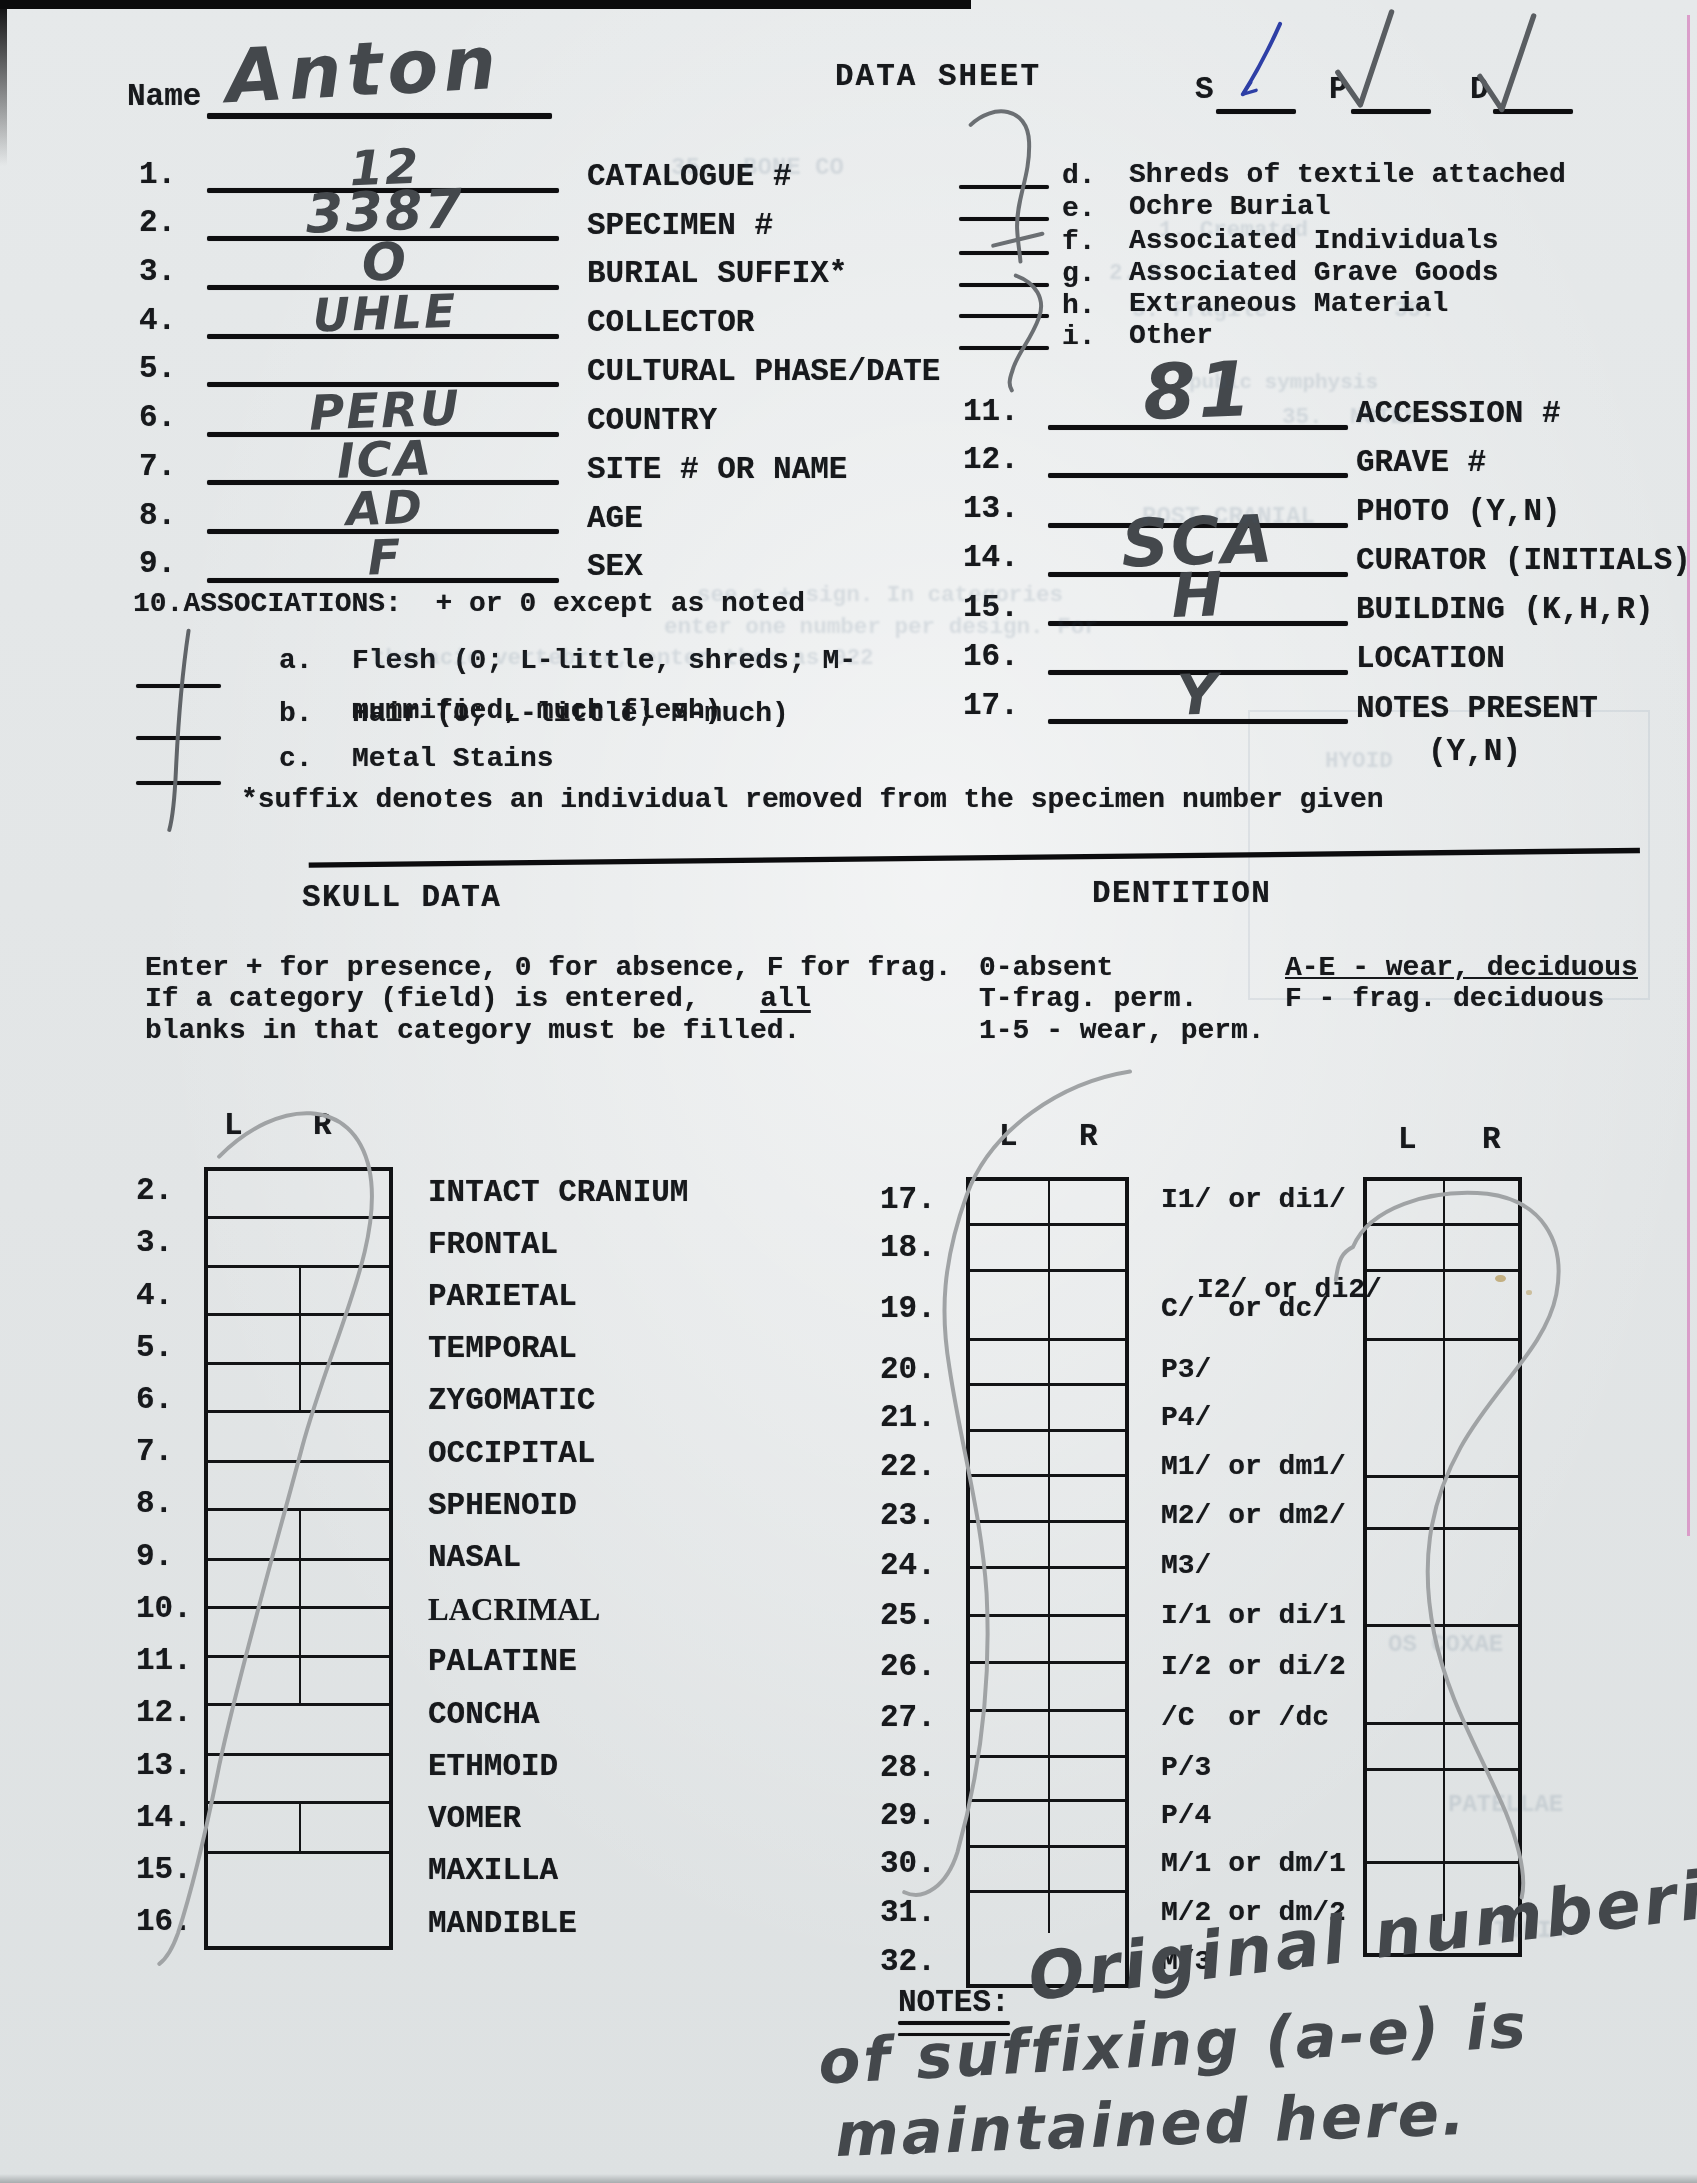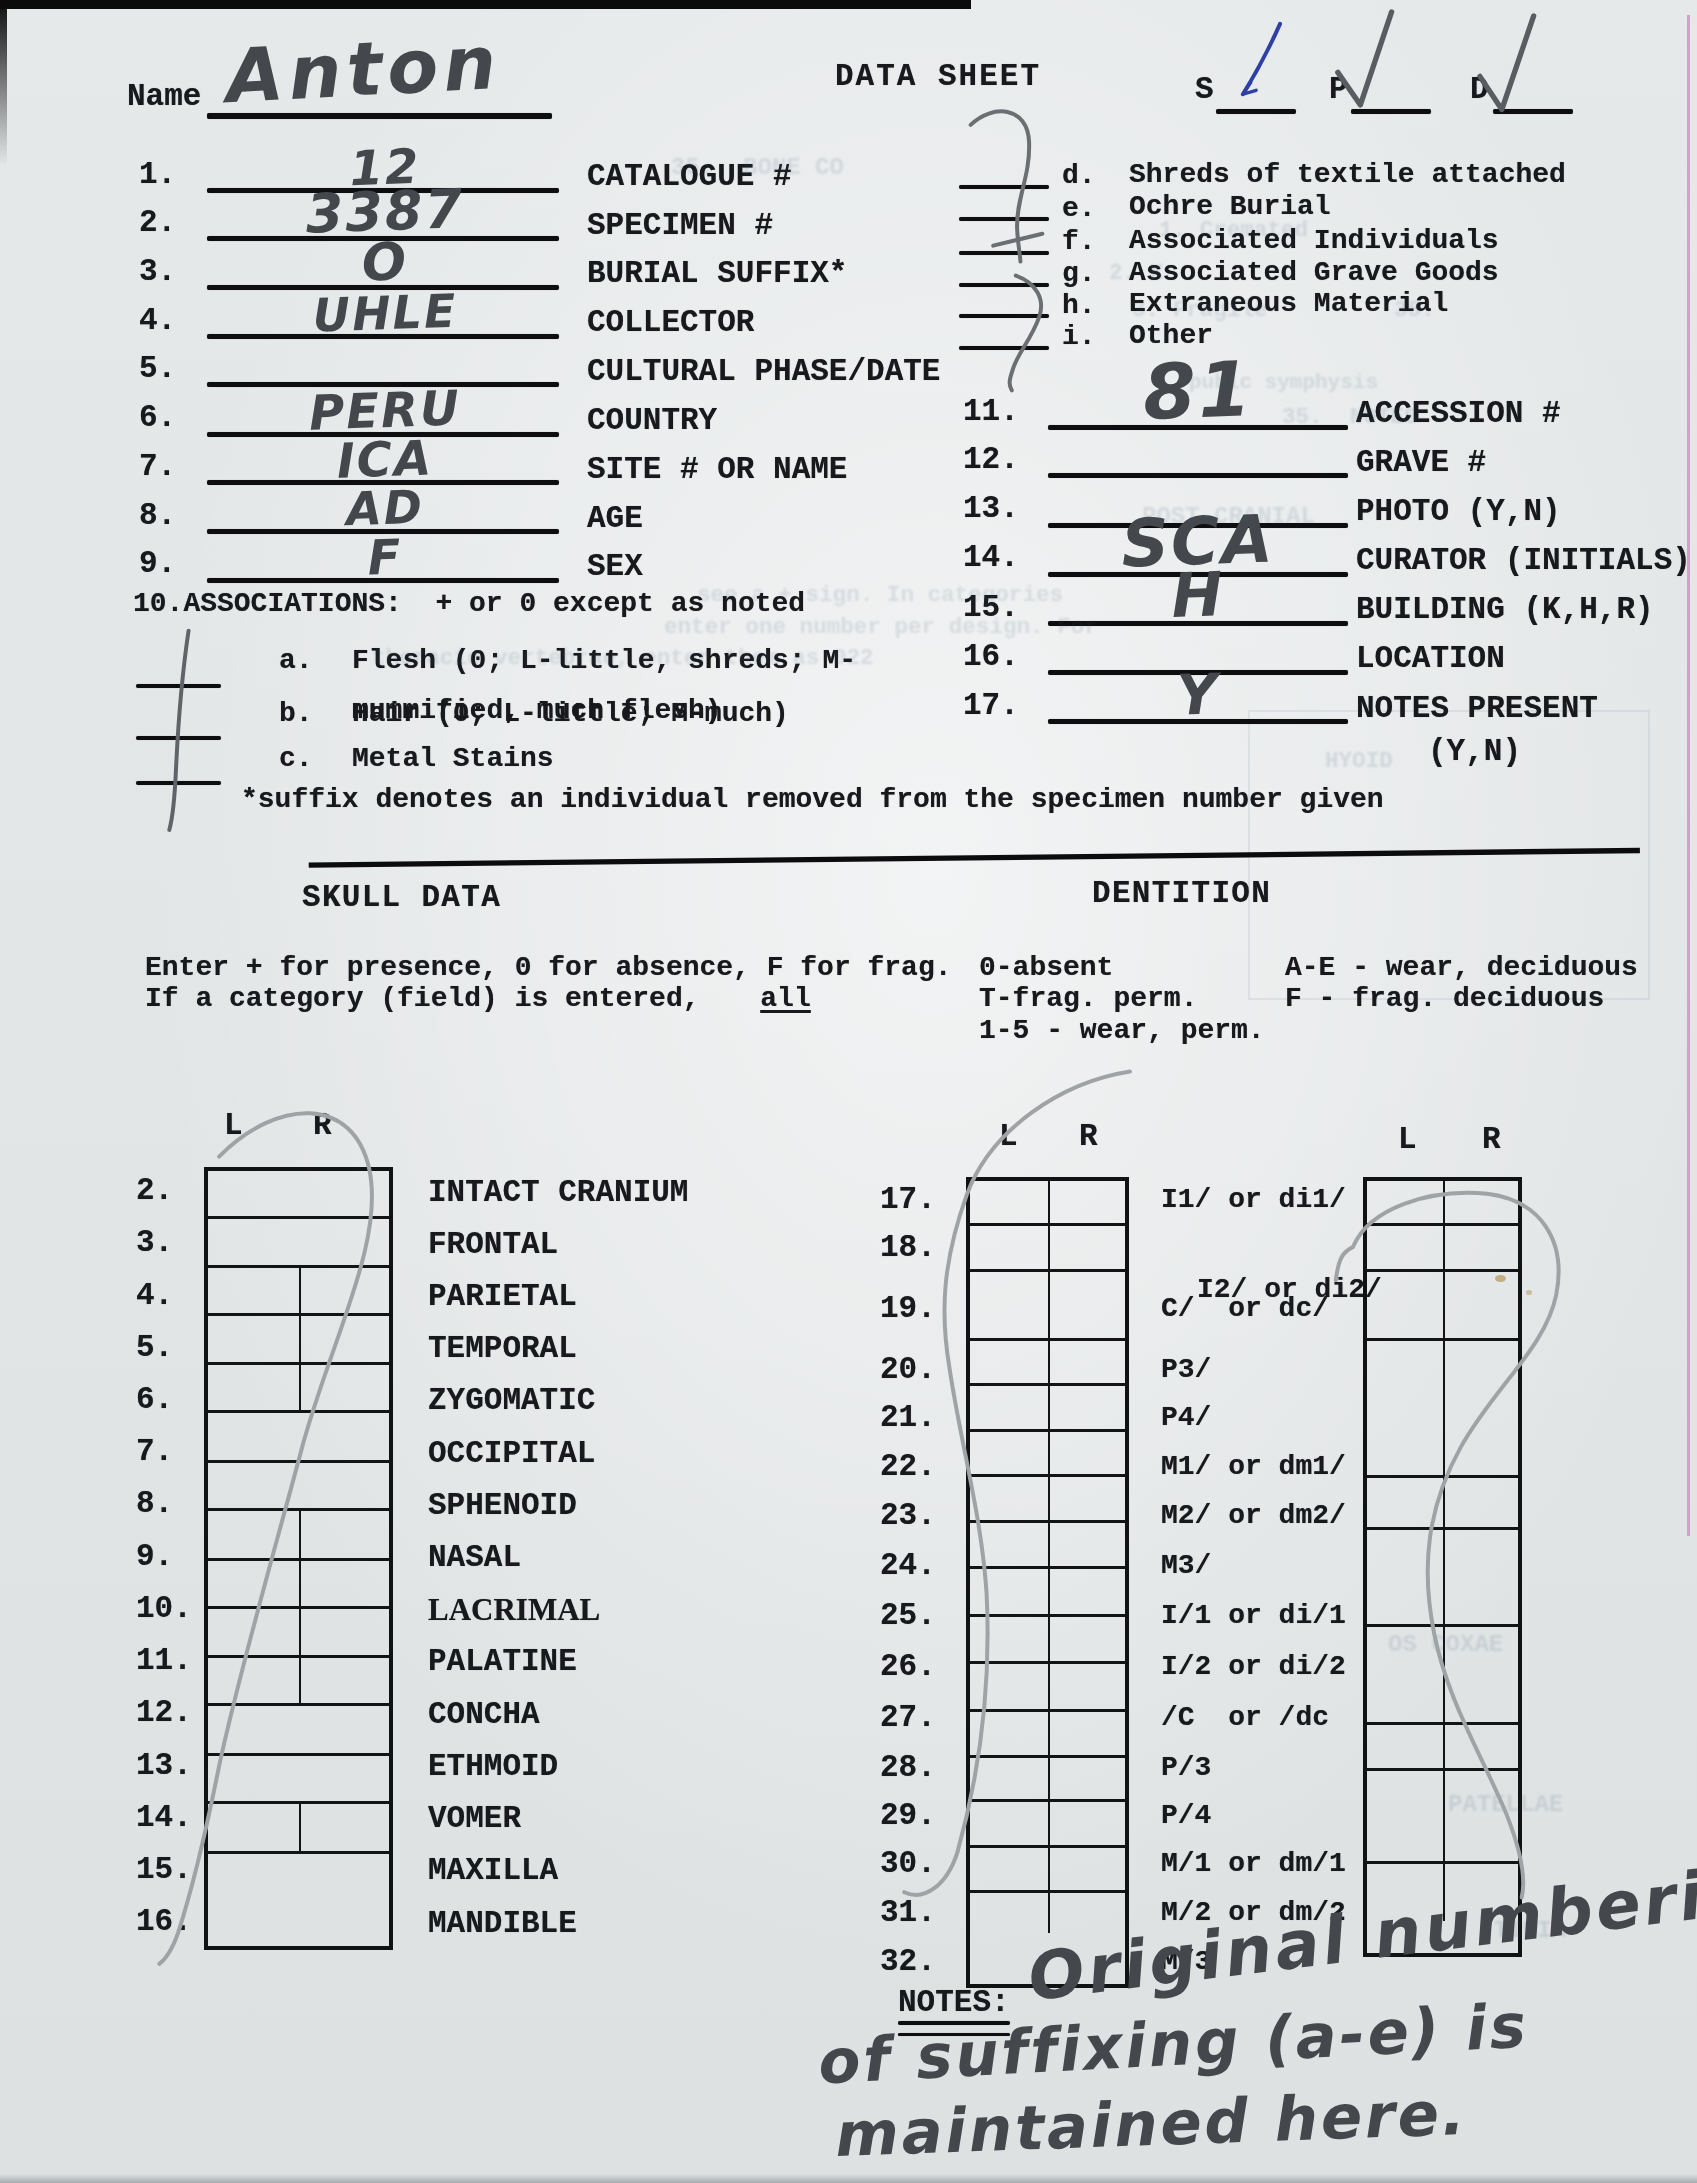--- a/index.html
+++ b/index.html
@@ -356,24 +356,25 @@
 
   <span class="tw sm" style="left:133px;top:590px;">10.ASSOCIATIONS:  + or 0 except as noted</span>
 
   <span class="tw sm" style="left:241px;top:786px;">*suffix denotes an individual removed from the specimen number given</span>
 
   <span class="tw" style="left:302px;top:882px;letter-spacing:1.3px;">SKULL DATA</span>
   <span class="tw" style="left:1092px;top:878px;letter-spacing:1.3px;">DENTITION</span>
 
   <span class="tw sm" style="left:145px;top:954px;">Enter + for presence, 0 for absence, F for frag.</span>
   <span class="tw sm" style="left:145px;top:985px;"><span>If a category (field) is entered, </span><span class="uline">all</span></span>
+  <span class="tw sm" style="left:145px;top:1017px;">blanks in that category must be filled.</span>
   <span class="tw sm" style="left:979px;top:954px;">0-absent</span>
   <span class="tw sm" style="left:979px;top:985px;">T-frag. perm.</span>
   <span class="tw sm" style="left:979px;top:1017px;">1-5 - wear, perm.</span>
-  <span class="tw sm" style="left:1285px;top:954px;">A-E - wear, deciduous</span>
+  <span class="tw sm" style="left:1285px;top:954px;text-decoration:underline;">A-E - wear, deciduous</span>
   <span class="tw sm" style="left:1285px;top:985px;">F - frag. deciduous</span>
 
   <span class="tw" style="left:224px;top:1110px;">L</span>
   <span class="tw" style="left:313px;top:1110px;">R</span>
   <span class="tw" style="left:999px;top:1121px;">L</span>
   <span class="tw" style="left:1079px;top:1121px;">R</span>
   <span class="tw" style="left:1398px;top:1124px;">L</span>
   <span class="tw" style="left:1482px;top:1124px;">R</span>
 
   <span class="tw" style="left:898px;top:1987px;">NOTES:</span>

